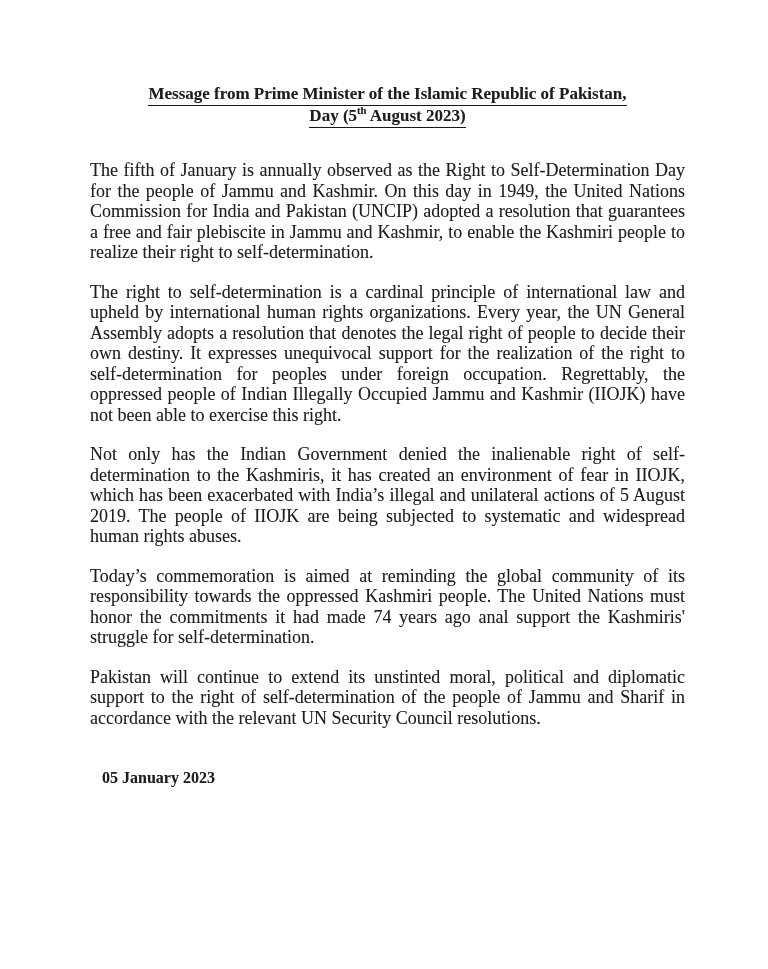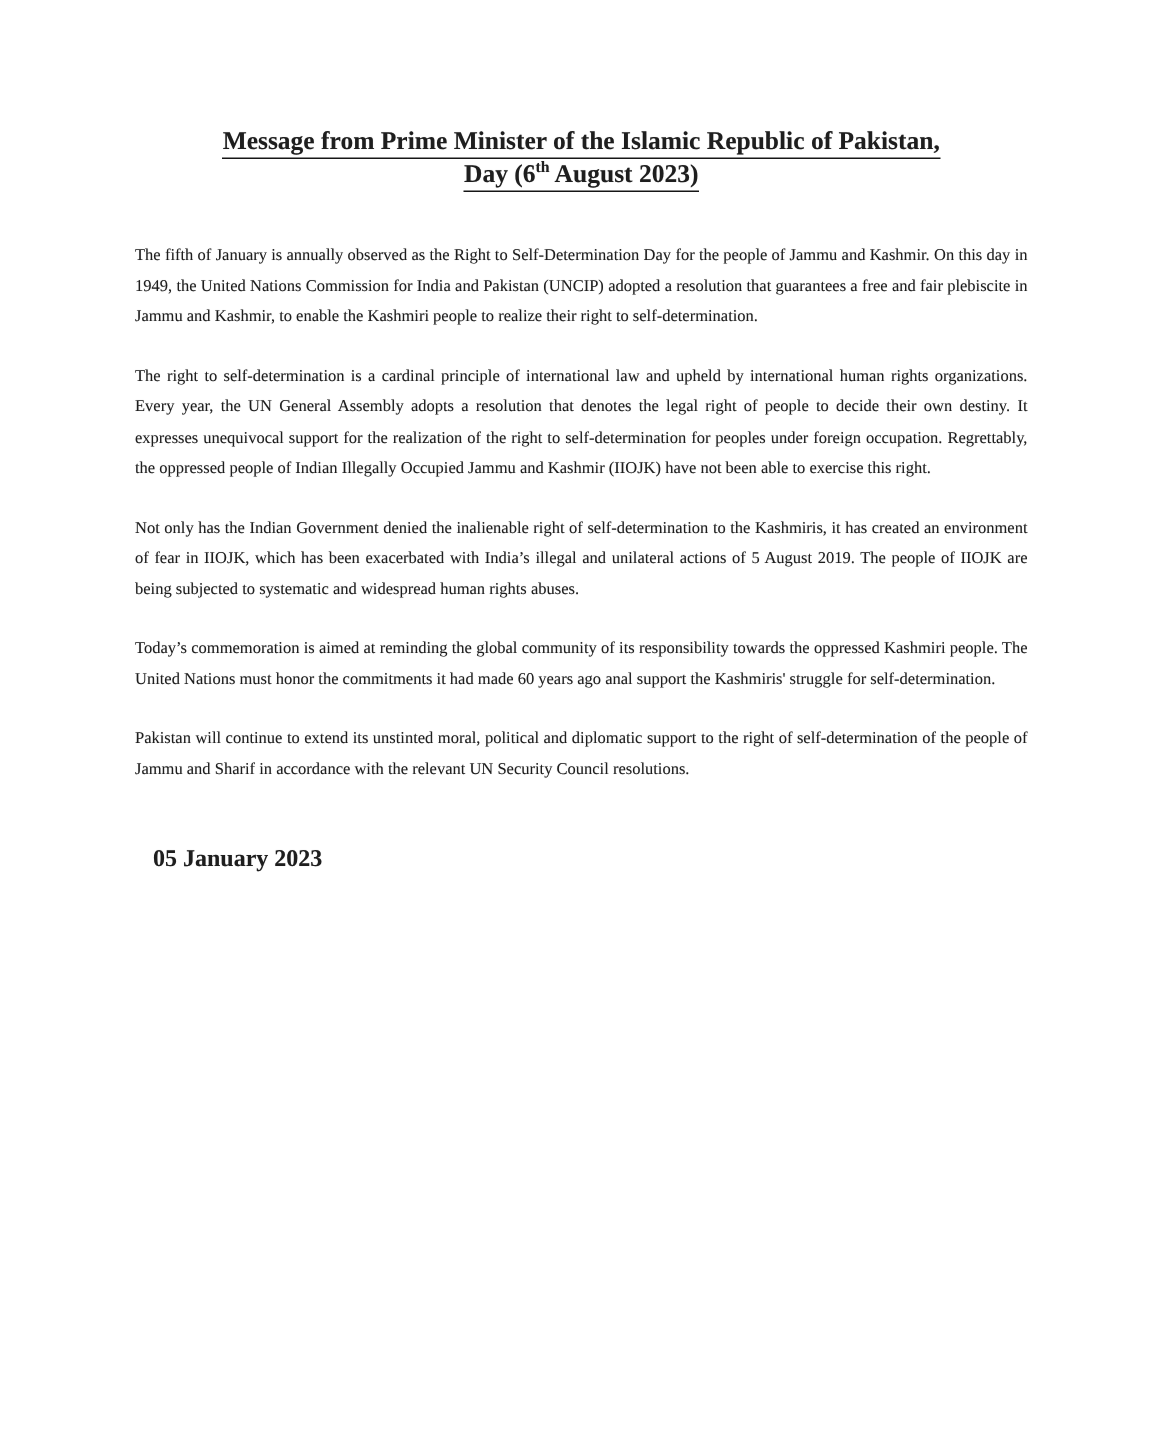--- a/index.html
+++ b/index.html
@@ -38,46 +38,46 @@
     white-space: nowrap;
   }
   .title-line sup {
     font-size: 0.62em;
     vertical-align: super;
     line-height: 0;
     text-align: center;
   }
   .para {
     margin: 0 0 19px 0;
-    font-size: 11px;
+    font-size: 18px;
     line-height: 20.5px;
     text-align: justify;
   }
   .doc-date {
     margin: 40px 0 0 12px;
     font-size: 16px;
     font-weight: bold;
     line-height: 20px;
   }
 </style>
 </head>
 <body>
 
 <div class="page">
 
   <h1 class="title">
     <span class="title-line">Message from Prime Minister of the Islamic Republic of Pakistan,</span>
-    <span class="title-line"><span>Day (6</span><sup>th</sup><span> August 2023)</span></span>
+    <span class="title-line"><span>Day (5</span><sup>th</sup><span> August 2023)</span></span>
   </h1>
 
   <p class="para">The fifth of January is annually observed as the Right to Self-Determination Day for the people of Jammu and Kashmir. On this day in 1949, the United Nations Commission for India and Pakistan (UNCIP) adopted a resolution that guarantees a free and fair plebiscite in Jammu and Kashmir, to enable the Kashmiri people to realize their right to self-determination.</p>
 
   <p class="para">The right to self-determination is a cardinal principle of international law and upheld by international human rights organizations. Every year, the UN General Assembly adopts a resolution that denotes the legal right of people to decide their own destiny. It expresses unequivocal support for the realization of the right to self-determination for peoples under foreign occupation. Regrettably, the oppressed people of Indian Illegally Occupied Jammu and Kashmir (IIOJK) have not been able to exercise this right.</p>
 
   <p class="para">Not only has the Indian Government denied the inalienable right of self-determination to the Kashmiris, it has created an environment of fear in IIOJK, which has been exacerbated with India’s illegal and unilateral actions of 5 August 2019. The people of IIOJK are being subjected to systematic and widespread human rights abuses.</p>
 
-  <p class="para">Today’s commemoration is aimed at reminding the global community of its responsibility towards the oppressed Kashmiri people.  The United Nations must honor the commitments it had made 60 years ago anal support the Kashmiris' struggle for self-determination.</p>
+  <p class="para">Today’s commemoration is aimed at reminding the global community of its responsibility towards the oppressed Kashmiri people.  The United Nations must honor the commitments it had made 74 years ago anal support the Kashmiris' struggle for self-determination.</p>
 
   <p class="para">Pakistan will continue to extend its unstinted moral, political and diplomatic support to the right of self-determination of the people of Jammu and Sharif in accordance with the relevant UN Security Council resolutions.</p>
 
   <p class="doc-date">05 January 2023</p>
 
 </div>
 
 </body></html>

